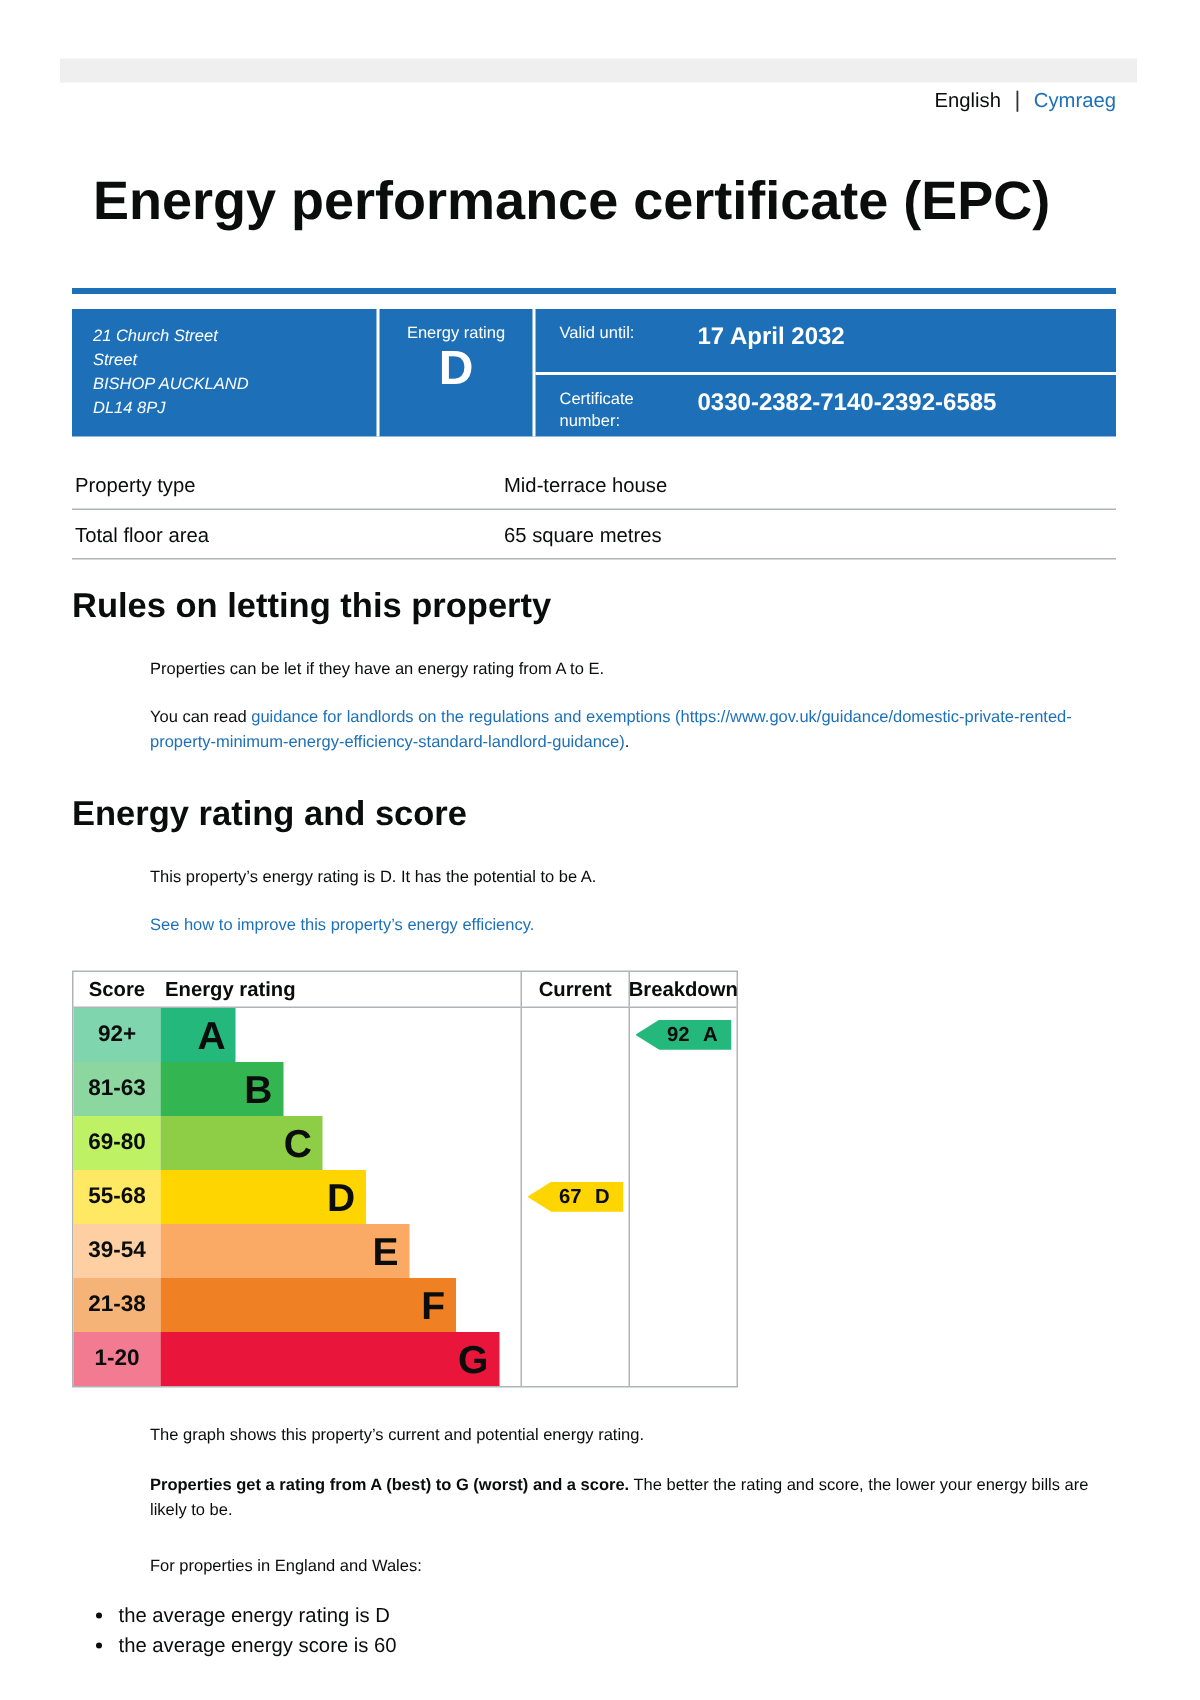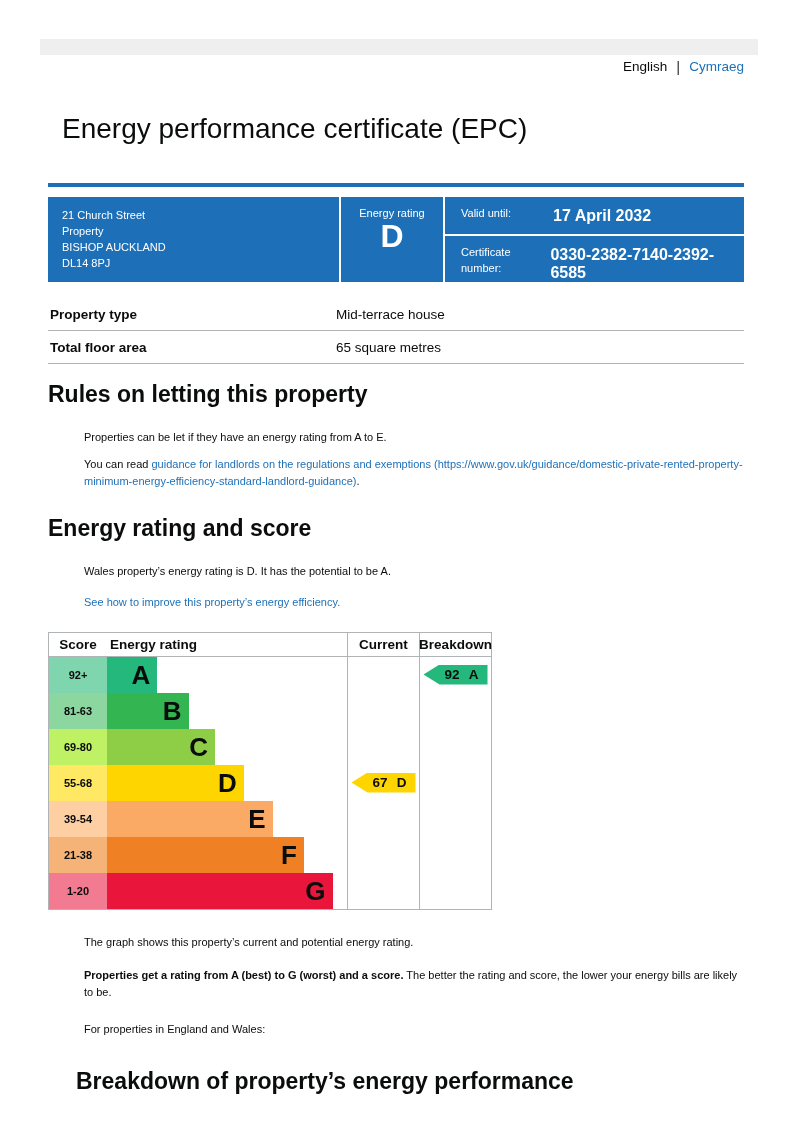--- a/index.html
+++ b/index.html
@@ -10,60 +10,60 @@
   html,body{margin:0;padding:0;}
   body{
     width:800px;height:1133px;overflow:hidden;background:#fff;
     font-family:"Liberation Sans", sans-serif;color:var(--text);
   }
   .top-bar{margin:39px 42px 0 40px;height:16px;background:var(--topbar);}
   .content{margin:0 56px 0 48px;width:696px;}
   .lang-row{display:flex;justify-content:flex-end;align-items:center;gap:9px;margin-top:2px;font-size:13.5px;height:18px;}
   .lang-divider{font-size:15px;color:#333;}
   a{color:var(--link);cursor:pointer;}
-  h1{font-size:28px;font-weight:normal;margin:38px 0 16px 14px;line-height:1.15;}
+  h1{font-size:36px;font-weight:bold;margin:38px 0 16px 14px;line-height:1.15;}
   h2{font-size:23px;font-weight:bold;margin:0;line-height:1.15;}
   .blue-rule{height:4px;background:var(--brand);margin-top:38px;}
   
   .cert-box{display:flex;margin-top:10px;background:var(--brand);color:#fff;height:85px;}
-  .cert-address{width:291px;padding:11px 8px 0 14px;font-size:11px;line-height:1.45;}
+  .cert-address{width:203px;padding:11px 8px 0 14px;font-size:11px;line-height:1.45;font-style:italic;}
   .vdiv{width:2px;background:#fff;}
   .cert-rating{width:102px;display:flex;flex-direction:column;align-items:center;padding-top:10px;}
   .cert-rating .lbl{font-size:11px;}
   .cert-rating .val{font-size:32px;font-weight:bold;margin-top:1px;line-height:1;}
   .cert-right{flex:1;display:flex;flex-direction:column;}
   .cert-right .crow{flex:1;display:flex;align-items:flex-start;padding:9px 0 0 16px;}
   .cert-right .crow-top{border-bottom:2px solid #fff;}
   .cert-right .clabel{width:92px;font-size:11px;line-height:1.4;}
   .cert-right .cvalue{font-size:16px;font-weight:bold;padding-top:1px;}
   
   .summary{margin-top:16px;font-size:13.5px;}
   .summary-row{display:flex;padding:9px 0 8px 2px;border-bottom:1px solid var(--border);}
-  .summary-label{width:286px;font-weight:bold;}
-  
-  p{margin:0;font-size:11px;line-height:1.5;padding-left:36px;}
+  .summary-label{width:286px;font-weight:normal;}
+  
+  p{margin:16px;font-size:11px;line-height:1.5;padding-left:36px;}
   .mt-rules{margin-top:17px;}
   .mt-p1{margin-top:21px;}
   .mt-p2{margin-top:11px;}
   .mt-energy{margin-top:26px;}
   .mt-p3{margin-top:21px;}
   .mt-link{margin-top:15px;}
   .mt-graph{margin-top:24px;}
   .mt-props{margin-top:17px;}
   .mt-eng{margin-top:21px;}
   .mt-breakdown{margin-top:30px;margin-left:28px;}
   
   .chart{width:444px;margin-top:21px;border:1px solid var(--border);}
   .chart-row{display:grid;grid-template-columns:58px 1fr 72px 72px;}
   .chart-head{height:24px;border-bottom:1px solid var(--border);font-weight:bold;font-size:13.5px;}
   .hcell{display:flex;align-items:center;justify-content:center;}
   .hcell-1{justify-content:flex-start;padding-left:3px;}
   .hcell-2,.hcell-3{border-left:1px solid var(--border);}
   .band-row{height:36px;}
-  .score-cell{display:flex;align-items:center;justify-content:center;font-weight:bold;font-size:11px;}
+  .score-cell{display:flex;align-items:center;justify-content:center;font-weight:bold;font-size:15px;}
   .bar-area{position:relative;}
   .band-bar{height:100%;display:flex;align-items:center;justify-content:flex-end;padding-right:7px;}
   .band-letter{font-weight:bold;font-size:26px;line-height:1;}
   .pointer-cell{border-left:1px solid var(--border);display:flex;align-items:center;justify-content:center;}
   .arrow{width:64px;height:20px;clip-path:polygon(0% 50%,25% 0%,100% 0%,100% 100%,25% 100%);
          display:flex;align-items:center;justify-content:center;gap:9px;
          font-weight:bold;font-size:13.5px;padding-left:12px;}
   ul{margin:9px 0 0 0;padding-left:31px;font-size:13.5px;line-height:1.25;}
   li{margin-bottom:3px;}
 </style>
@@ -81,21 +81,21 @@
       <a>Cymraeg</a>
     </div>
 
     <h1>Energy performance certificate (EPC)</h1>
 
     <div class="blue-rule"></div>
 
     <div class="cert-box">
       <div class="cert-address">
         <div>21 Church Street</div>
-        <div>Property</div>
+        <div>Street</div>
         <div>BISHOP AUCKLAND</div>
         <div>DL14 8PJ</div>
       </div>
       <div class="vdiv"></div>
       <div class="cert-rating">
         <div class="lbl">Energy rating</div>
         <div class="val">D</div>
       </div>
       <div class="vdiv"></div>
       <div class="cert-right">
@@ -119,21 +119,21 @@
         <div class="summary-label">Total floor area</div>
         <div>65 square metres</div>
       </div>
     </div>
 
     <h2 class="mt-rules">Rules on letting this property</h2>
     <p class="mt-p1">Properties can be let if they have an energy rating from A to E.</p>
     <p class="mt-p2"><span>You can read </span><a>guidance for landlords on the regulations and exemptions (https://www.gov.uk/guidance/domestic-private-rented-property-minimum-energy-efficiency-standard-landlord-guidance)</a><span>.</span></p>
 
     <h2 class="mt-energy">Energy rating and score</h2>
-    <p class="mt-p3">Wales property’s energy rating is D. It has the potential to be A.</p>
+    <p class="mt-p3">This property’s energy rating is D. It has the potential to be A.</p>
     <p class="mt-link"><a>See how to improve this property’s energy efficiency.</a></p>
 
     <div class="chart">
         <div class="chart-row chart-head">
           <div class="hcell hcell-0">Score</div>
           <div class="hcell hcell-1">Energy rating</div>
           <div class="hcell hcell-2">Current</div>
           <div class="hcell hcell-3">Breakdown</div>
         </div>
         <div class="chart-row band-row">
@@ -214,17 +214,21 @@
             </div>
           </div>
           <div class="pointer-cell"></div>
           <div class="pointer-cell"></div>
         </div>
       </div>
 
     <p class="mt-graph">The graph shows this property’s current and potential energy rating.</p>
     <p class="mt-props"><strong>Properties get a rating from A (best) to G (worst) and a score.</strong><span> The better the rating and score, the lower your energy bills are likely to be.</span></p>
     <p class="mt-eng">For properties in England and Wales:</p>
+    <ul>
+      <li>the average energy rating is D</li>
+      <li>the average energy score is 60</li>
+    </ul>
 
     <h2 class="mt-breakdown">Breakdown of property’s energy performance</h2>
 
   </div>
 </div>
 
 </body></html>

